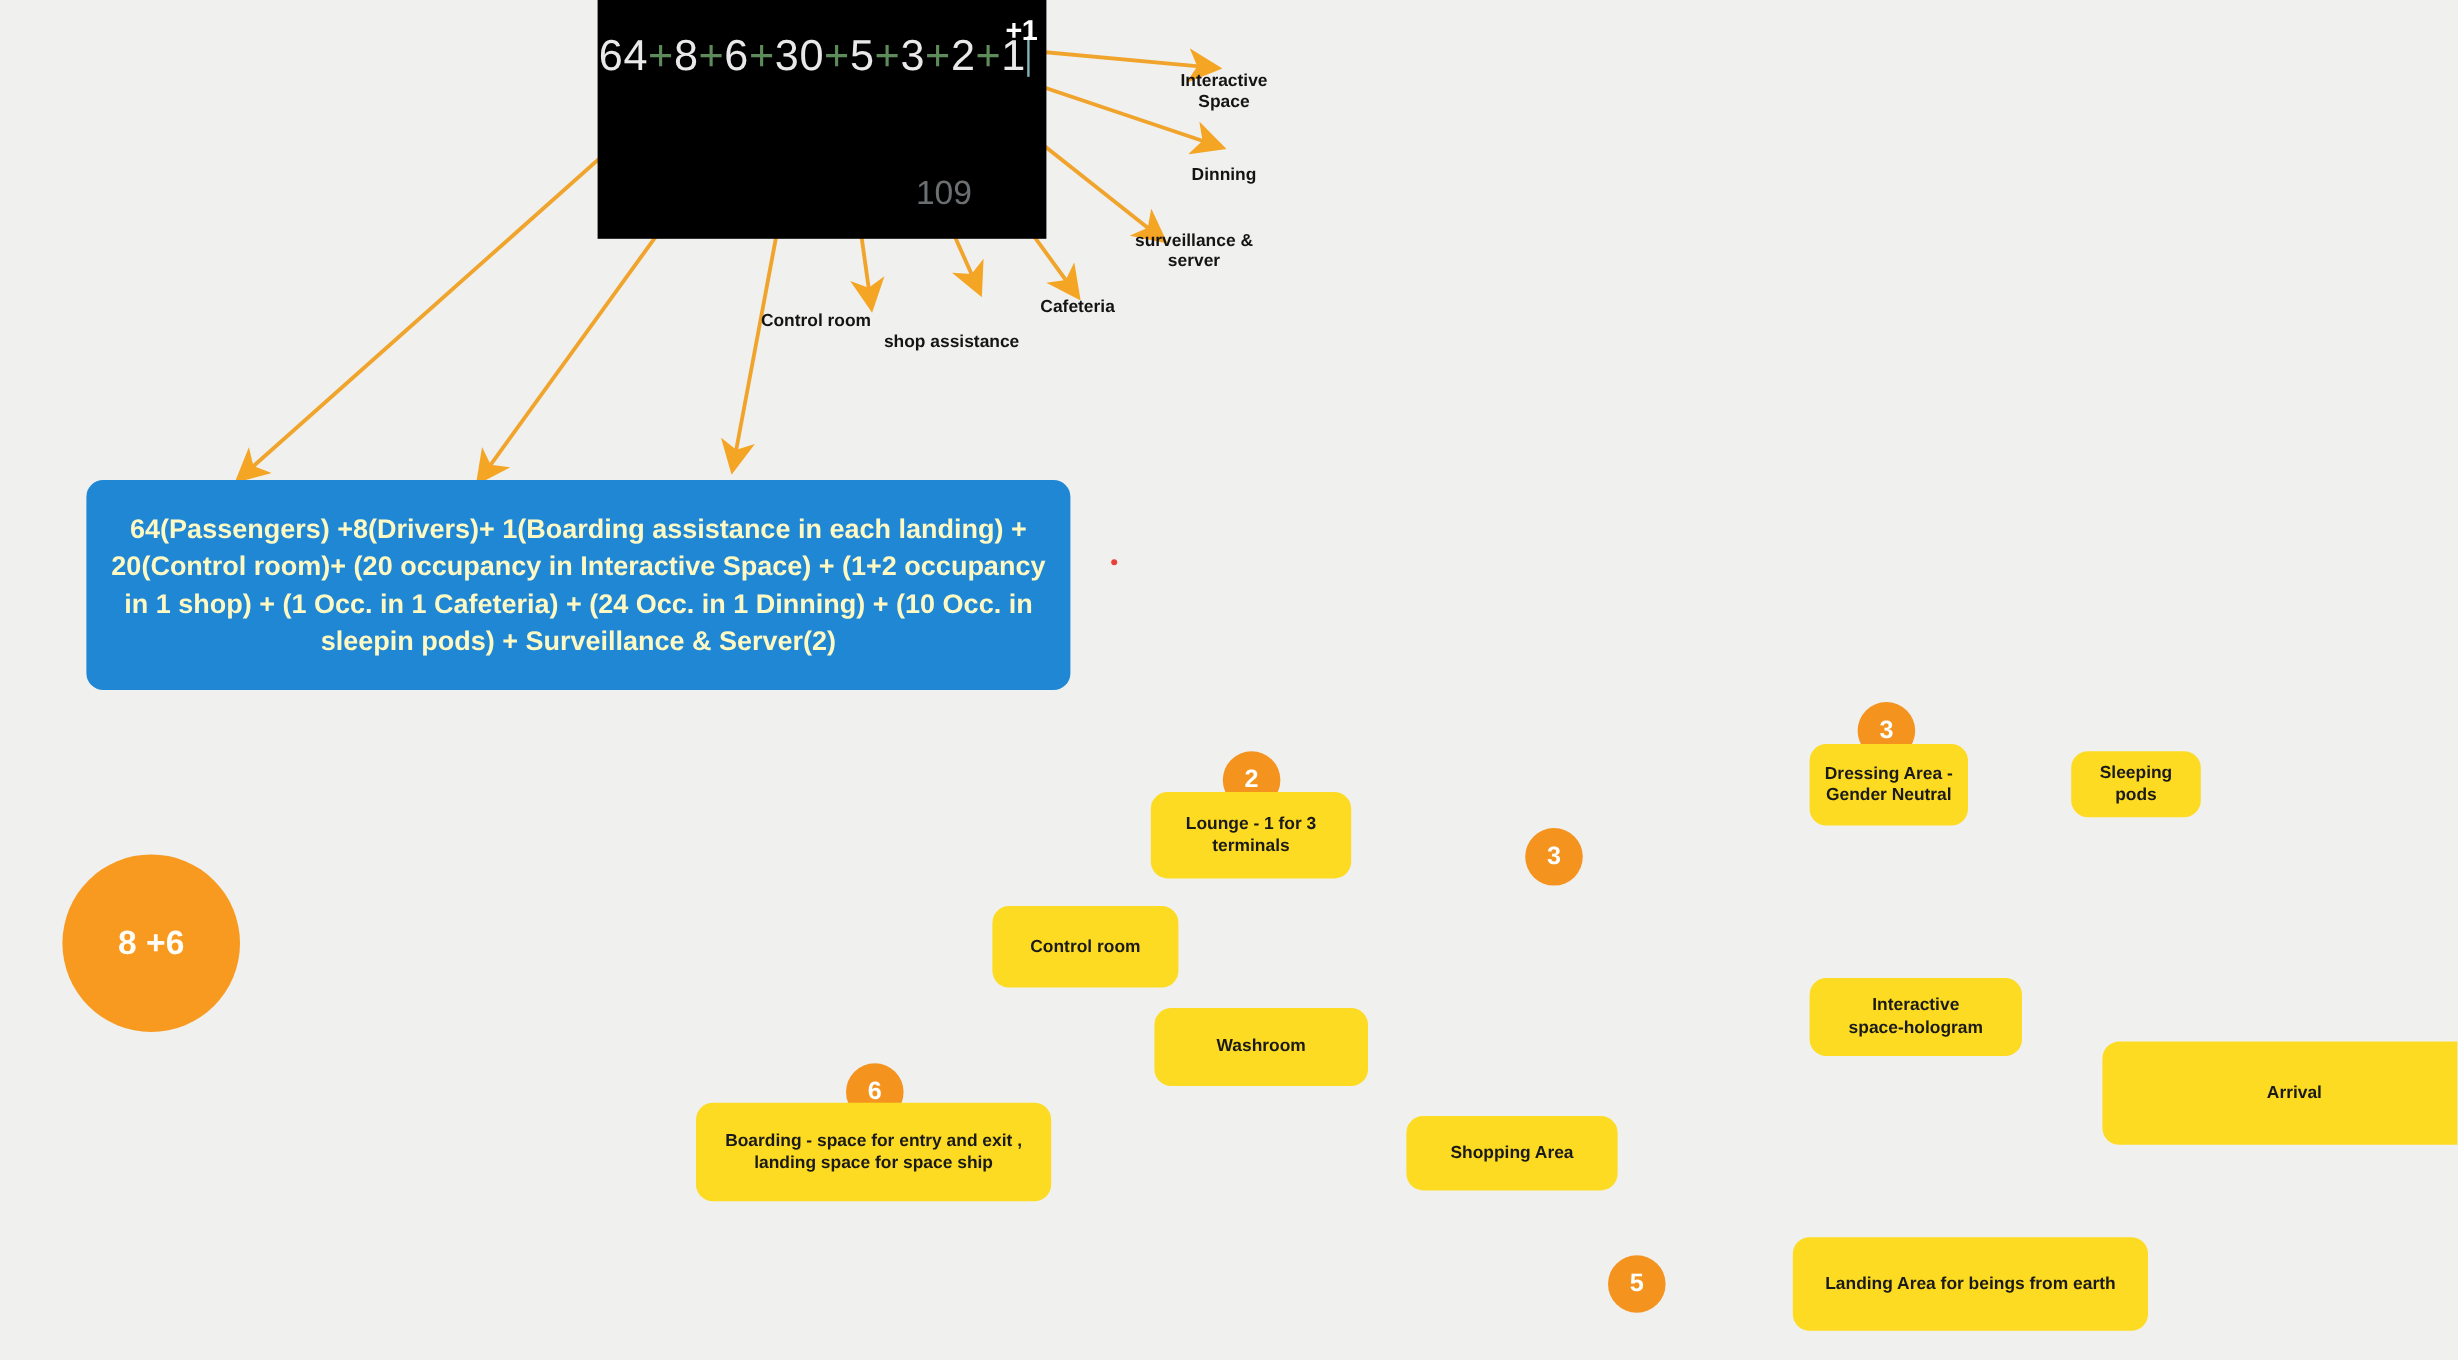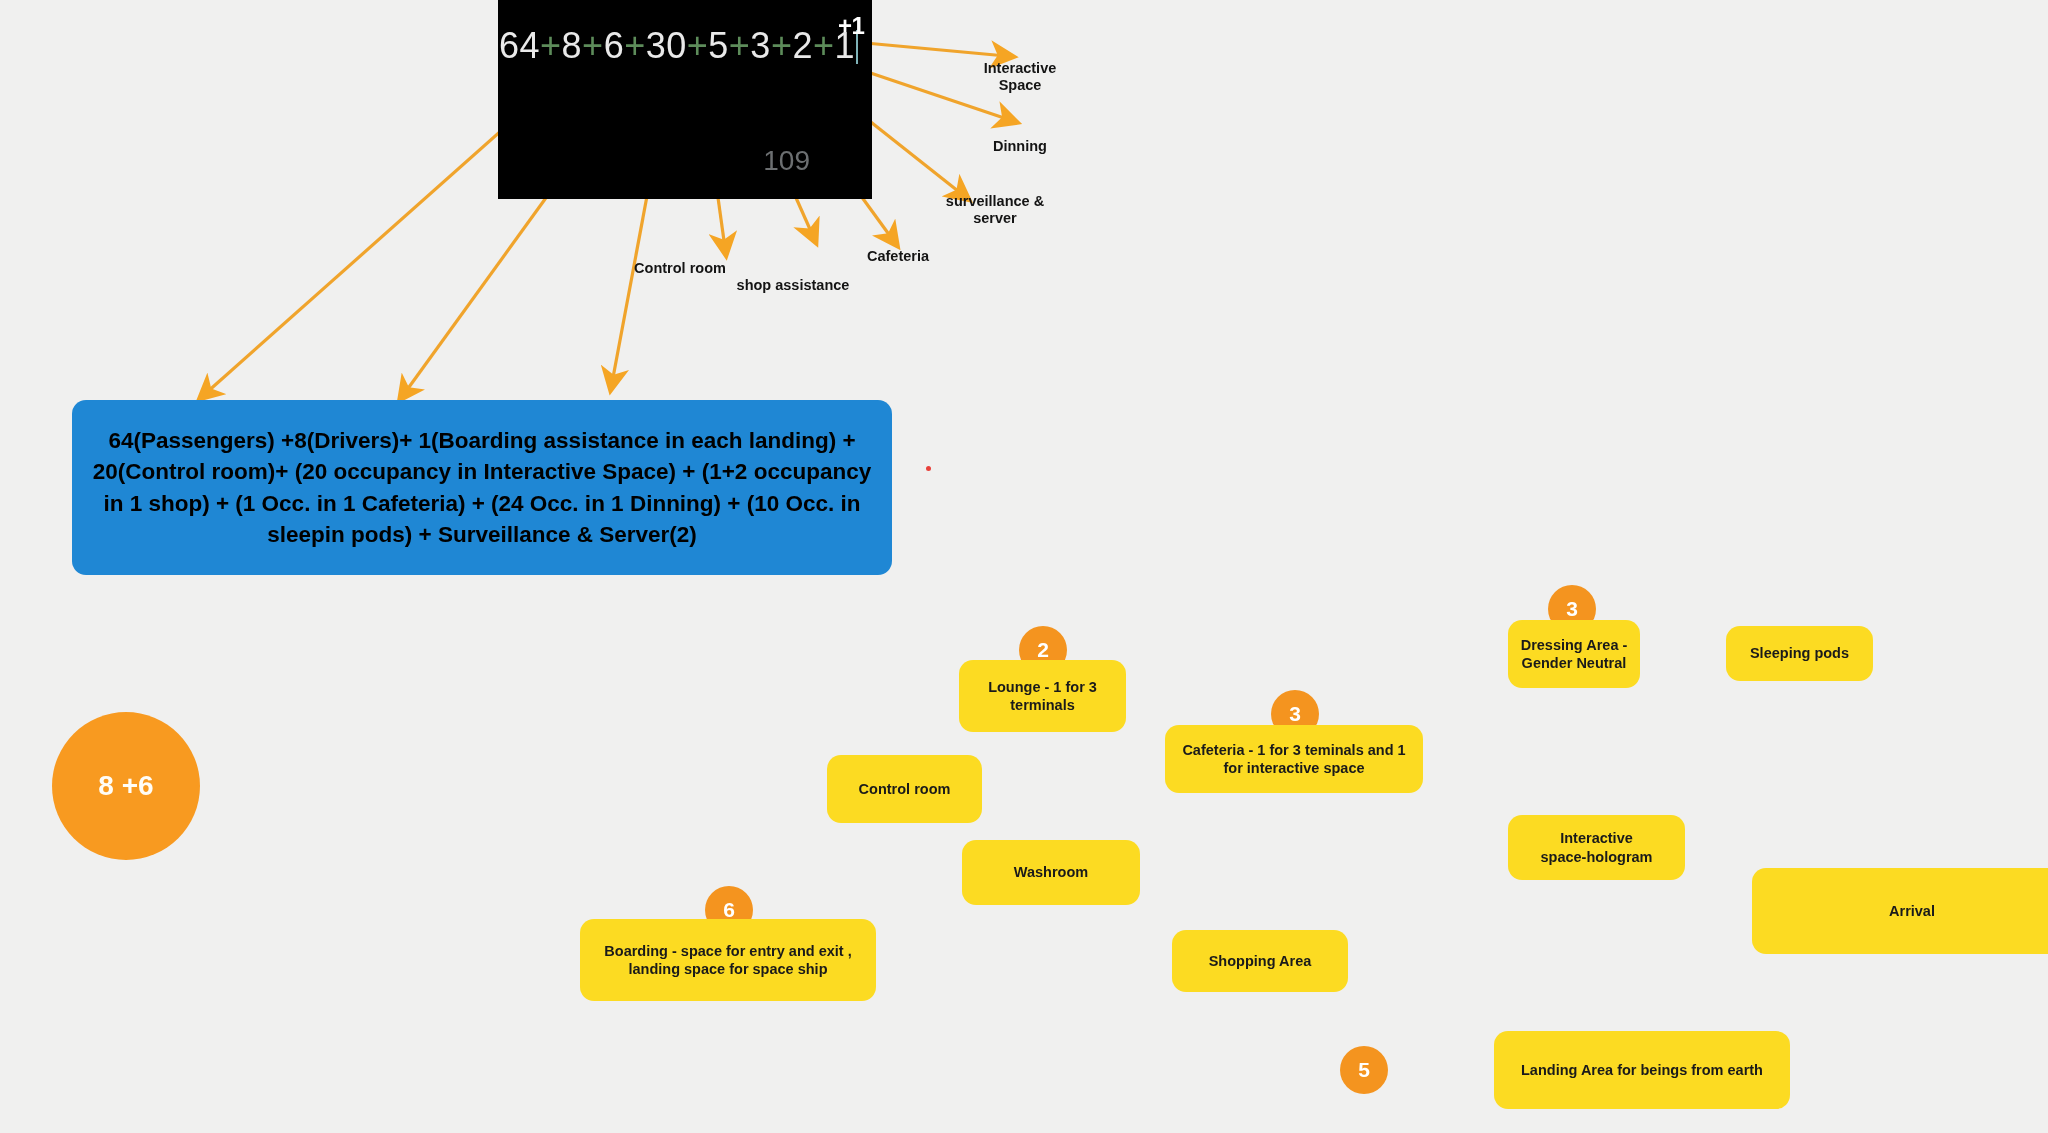--- a/index.html
+++ b/index.html
@@ -87,21 +87,21 @@
 
   
   .formula-box {
     position: absolute;
     left: 72px;
     top: 400px;
     width: 820px;
     height: 175px;
     background: #1f87d4;
     border-radius: 14px;
-    color: #000000;
+    color: #fef9c3;
     font-size: 22.5px;
     font-weight: bold;
     line-height: 1.38;
     text-align: center;
     display: flex;
     align-items: center;
     justify-content: center;
     padding: 0 16px;
     box-sizing: border-box;
   }
@@ -217,28 +217,26 @@
 
   <div class="badge" style="left:1019px; top:626px;">2</div>
   <div class="node" style="left:959px; top:660px; width:167px; height:72px;">Lounge - 1 for 3
 terminals</div>
 
   <div class="node" style="left:827px; top:755px; width:155px; height:68px;">Control room</div>
 
   <div class="node" style="left:962px; top:840px; width:178px; height:65px;">Washroom</div>
 
   <div class="badge" style="left:1271px; top:690px;">3</div>
-  <div class="node" style="left:1165px; top:725px; width:258px; height:68px;">Cafeteria - 1 for 3 teminals and 1
-for interactive space</div>
 
   <div class="badge" style="left:1548px; top:585px;">3</div>
   <div class="node" style="left:1508px; top:620px; width:132px; height:68px;">Dressing Area -
 Gender Neutral</div>
 
-  <div class="node" style="left:1726px; top:626px; width:147px; height:55px;">Sleeping pods</div>
+  <div class="node" style="left:1726px; top:626px; width:108px; height:55px;">Sleeping pods</div>
 
   <div class="node" style="left:1508px; top:815px; width:177px; height:65px;">Interactive
 space-hologram</div>
 
   <div class="node" style="left:1752px; top:868px; width:320px; height:86px;">Arrival</div>
 
   <div class="badge" style="left:705px; top:886px;">6</div>
   <div class="node" style="left:580px; top:919px; width:296px; height:82px;">Boarding - space for entry and exit ,
 landing space for space ship</div>
 

